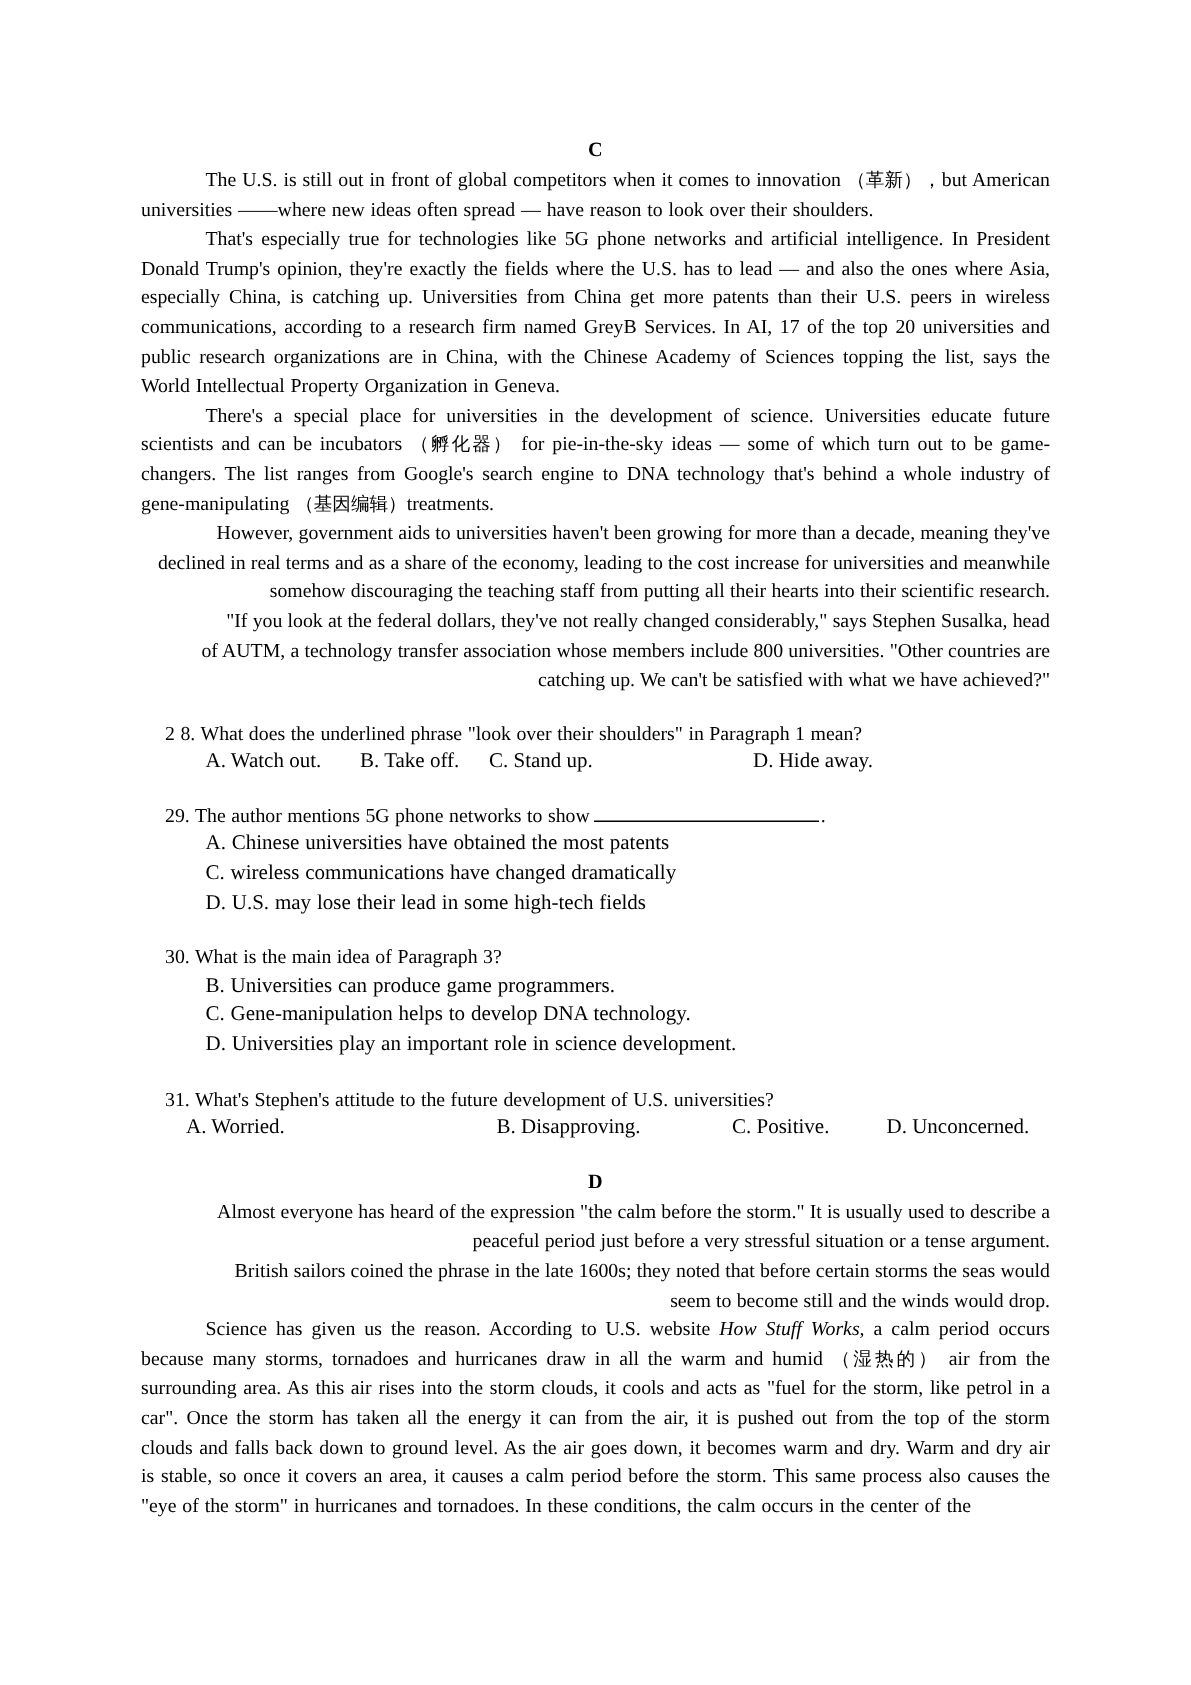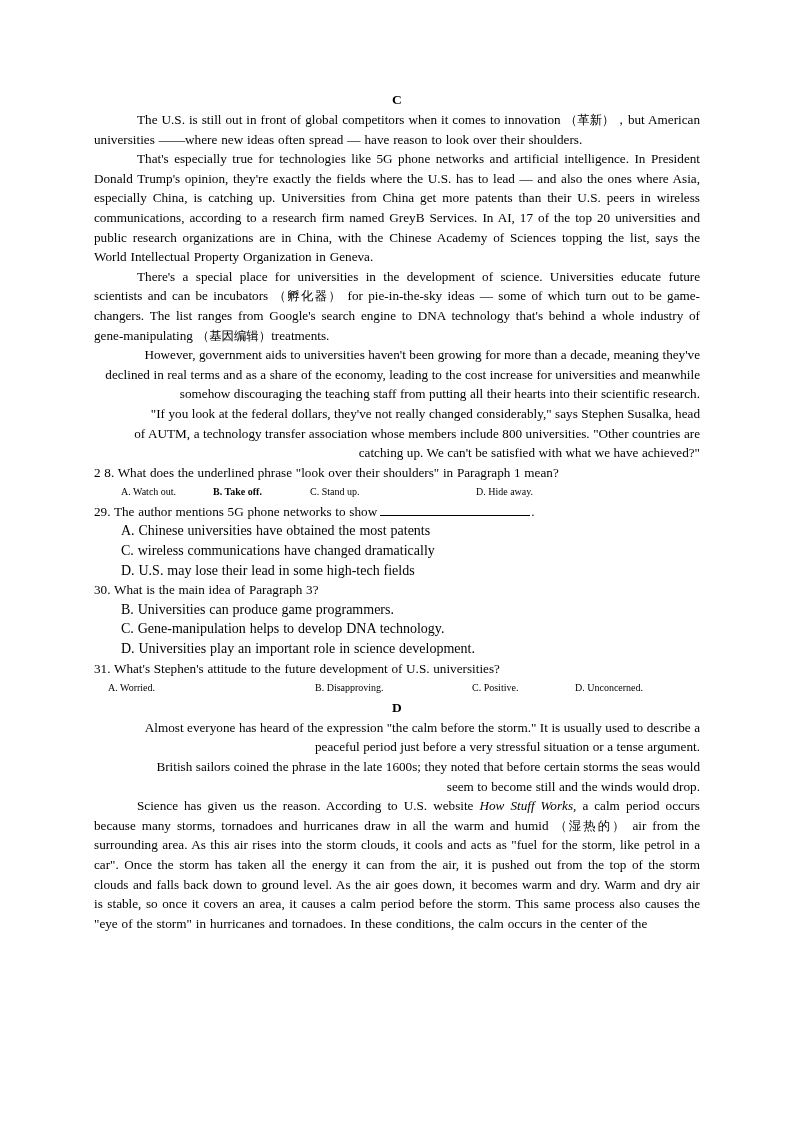--- a/index.html
+++ b/index.html
@@ -56,21 +56,21 @@
   }
   .u {
     text-underline-offset: 1px;
   }
   .ital {
     font-style: italic;
   }
 
   
   .qblock {
-    margin: 0;
+    margin: 16px;
   }
   .qstem {
     margin: 0;
     font-size: 13.2px;
     line-height: 19.6px;
     text-align: left;
     text-indent: 0;
     word-spacing: 0.4px;
   }
   .qblank {
@@ -86,36 +86,36 @@
     padding: 0;
     list-style: none;
   }
   .opts-stack li {
     font-size: 14px;
     line-height: 19.6px;
     padding-left: 27px;
     word-spacing: 0.4px;
   }
   .opts-row {
-    font-size: 10px;
+    font-size: 14px;
     line-height: 19.6px;
     position: relative;
     height: 19.6px;
   }
   .opts-row span.opt {
     position: absolute;
     top: 0;
     white-space: nowrap;
   }
 
   
   .q28row .o0 { left: 27px; }
-  .q28row .o1 { left: 119px; font-weight: bold; }
+  .q28row .o1 { left: 130px; }
   .q28row .o2 { left: 216px; }
-  .q28row .o3 { left: 382px; text-align: right; }
+  .q28row .o3 { left: 392px; text-align: right; }
 
   .q31row .o0 { left: 14px; }
   .q31row .o1 { left: 221px; }
   .q31row .o2 { left: 378px; }
   .q31row .o3 { left: 481px; }
 </style>
 </head>
 <body>
 
 <div class="page">

